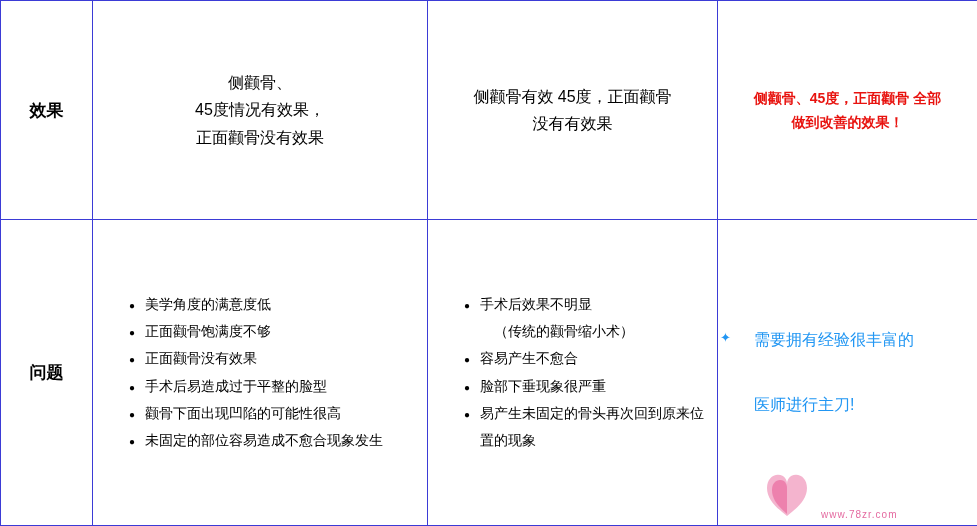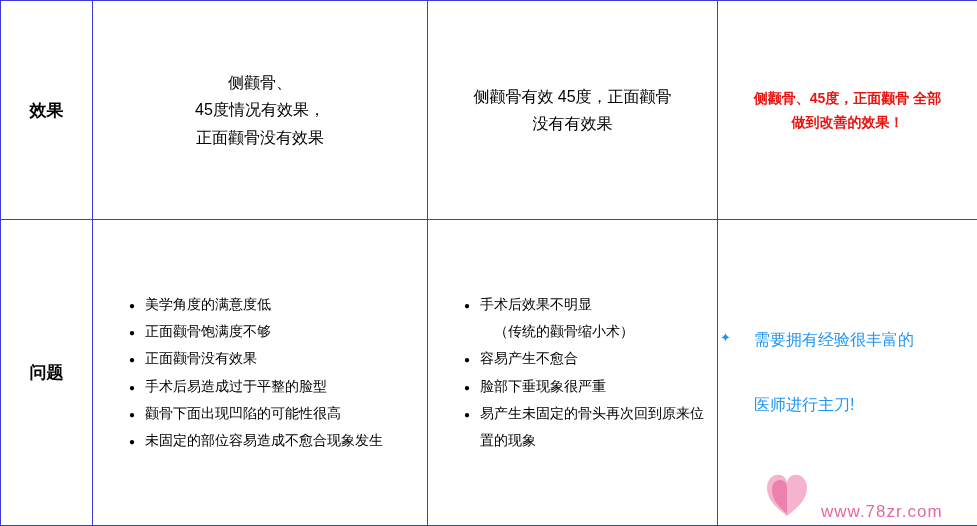--- a/index.html
+++ b/index.html
@@ -144,21 +144,21 @@
     font-size: 30px;
     font-weight: bold;
     color: #e46aa0;
     letter-spacing: 2px;
     line-height: 1;
   }
   .wm-sub {
     position: absolute;
     left: 80px;
     bottom: 4px;
-    font-size: 17px;
+    font-size: 10px;
     color: #e46aa0;
     letter-spacing: 1px;
     line-height: 1;
   }
 </style>
 </head>
 <body>
 
 <table class="compare">
   <colgroup>

